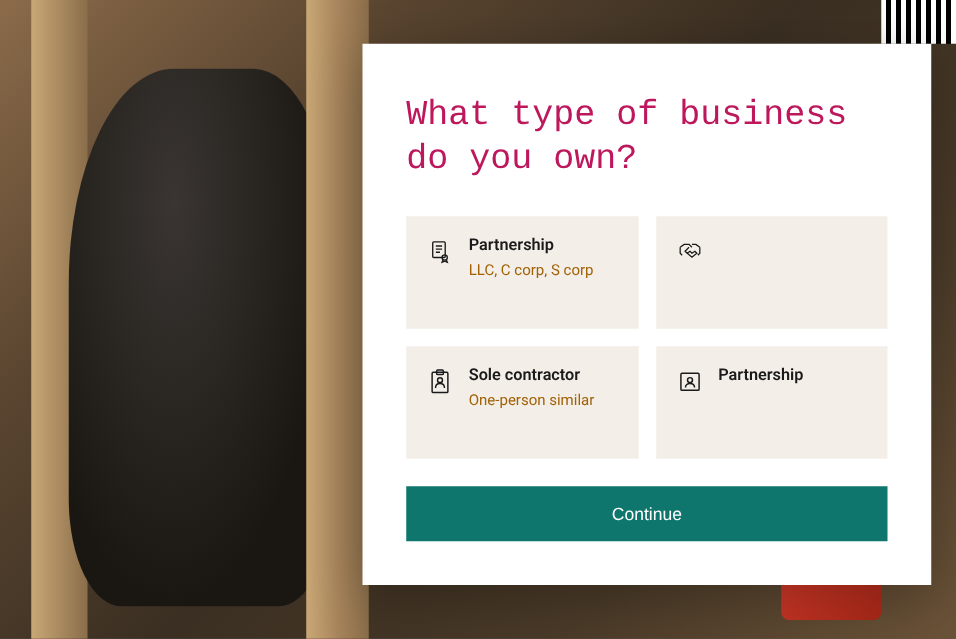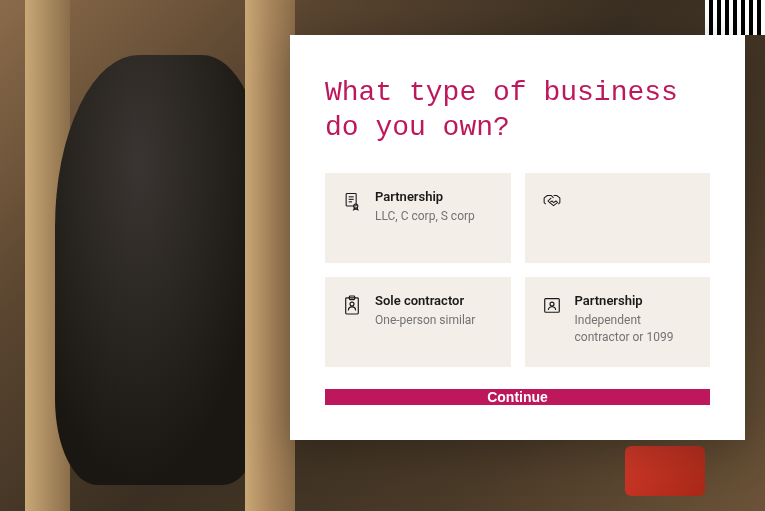--- a/index.html
+++ b/index.html
@@ -94,31 +94,32 @@
     }
     .option-text { flex: 1; }
     .option-title {
       font-size: 13px;
       font-weight: 600;
       color: #1a1a1a;
       margin-bottom: 4px;
     }
     .option-desc {
       font-size: 12px;
-      color: #737373;
+      color: #a16207;
       line-height: 1.4;
     }
     .continue-btn {
       display: block;
       width: 100%;
-      background: #be185d;
+      background: #0f766e;
       color: #fff;
       border: none;
+      padding: 14px;
       font-size: 14px;
-      font-weight: 700;
+      font-weight: 400;
       cursor: pointer;
       text-align: center;
     }
     svg { display: block; }
   </style>
 </head>
 <body>
 
 <div class="bg-photo">
   <div class="figure"></div>
@@ -178,20 +179,19 @@
     <div class="option">
       <span class="option-icon">
         <svg width="20" height="20" viewBox="0 0 22 22" fill="none" stroke="currentColor" stroke-width="1.3">
           <rect x="3" y="4" width="16" height="15" rx="1"></rect>
           <circle cx="11" cy="10" r="2.2"></circle>
           <path d="M7 16.5c0-2.2 1.8-3.6 4-3.6s4 1.4 4 3.6"></path>
         </svg>
       </span>
       <div class="option-text">
         <div class="option-title">Partnership</div>
-        <div class="option-desc">Independent contractor or 1099</div>
       </div>
     </div>
 
   </div>
 
   <button class="continue-btn">Continue</button>
 </div>
 
 </body></html>

